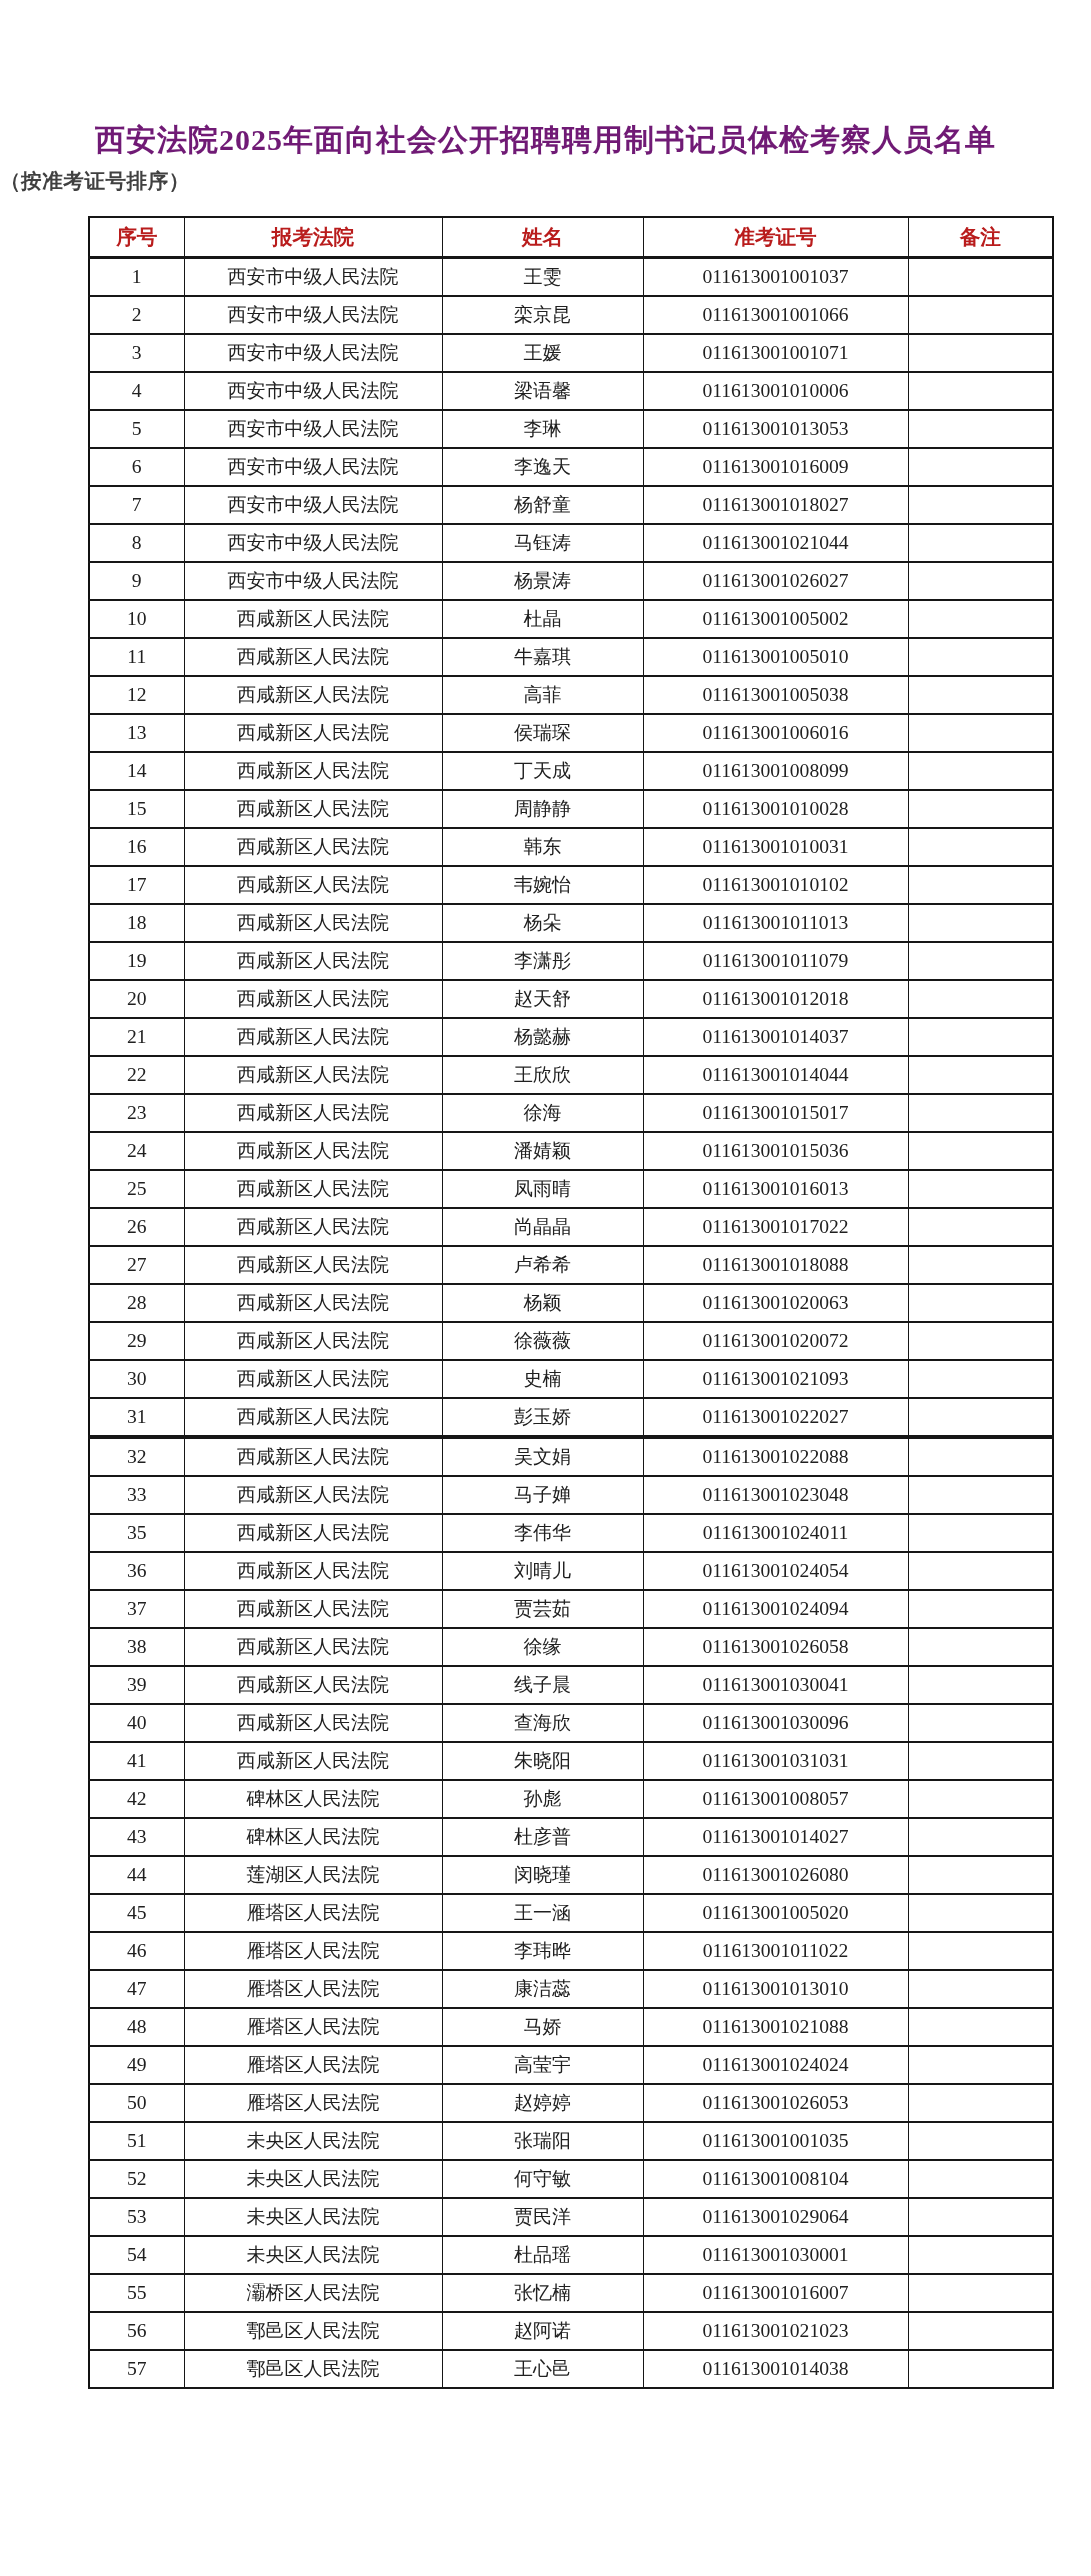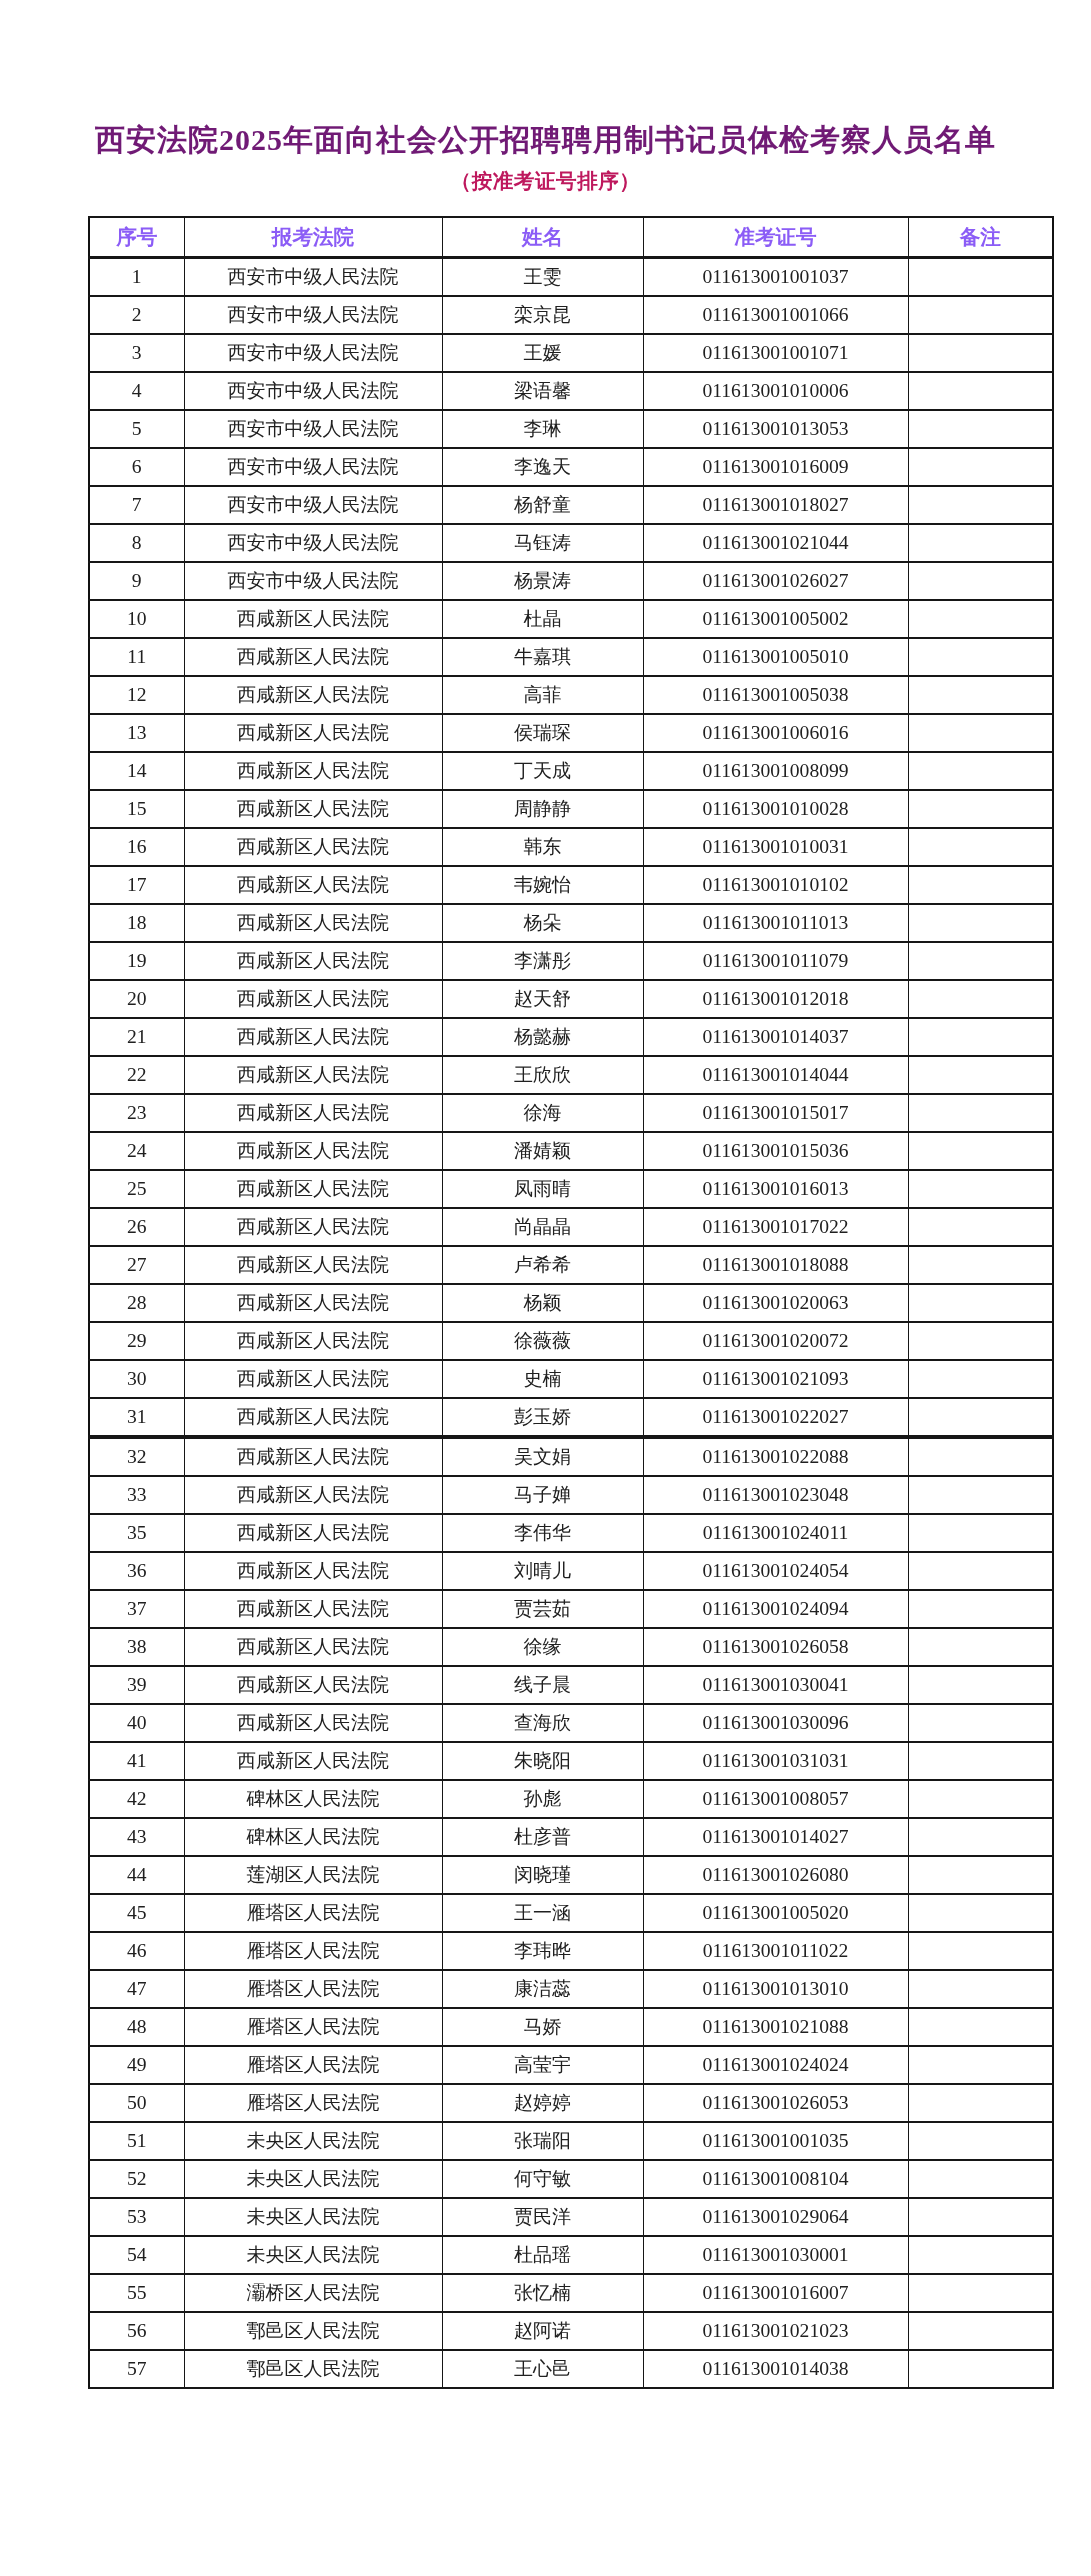--- a/index.html
+++ b/index.html
@@ -20,25 +20,25 @@
     padding-top: 123px;
     text-align: center;
     font-size: 30px;
     font-weight: bold;
     letter-spacing: 1px;
     line-height: 1.15;
     color: #701a75;
   }
   .doc-subtitle {
     margin-top: 9.3px;
-    text-align: center;
+    text-align: left;
     font-size: 20.6px;
     font-weight: bold;
     letter-spacing: 0.5px;
-    color: #be185d;
+    color: #404040;
   }
   table.roster {
     margin-left: 88px;
     margin-top: 21.6px;
     width: 964px;
     border-collapse: collapse;
     table-layout: fixed;
   }
   table.roster th, table.roster td {
     border-left: 1.5px solid #161616;
@@ -48,21 +48,21 @@
     text-align: center;
     vertical-align: middle;
     padding: 0;
     overflow: hidden;
     white-space: nowrap;
   }
   table.roster th {
     height: 38px;
     font-size: 20.6px;
     font-weight: bold;
-    color: #8b5cf6;
+    color: #b91c1c;
   }
   table.roster td {
     height: 36px;
     font-size: 19px;
     color: #202020;
   }
   table.roster td.cell-no,
   table.roster td.cell-ticket {
     font-size: 19.6px;
   }

